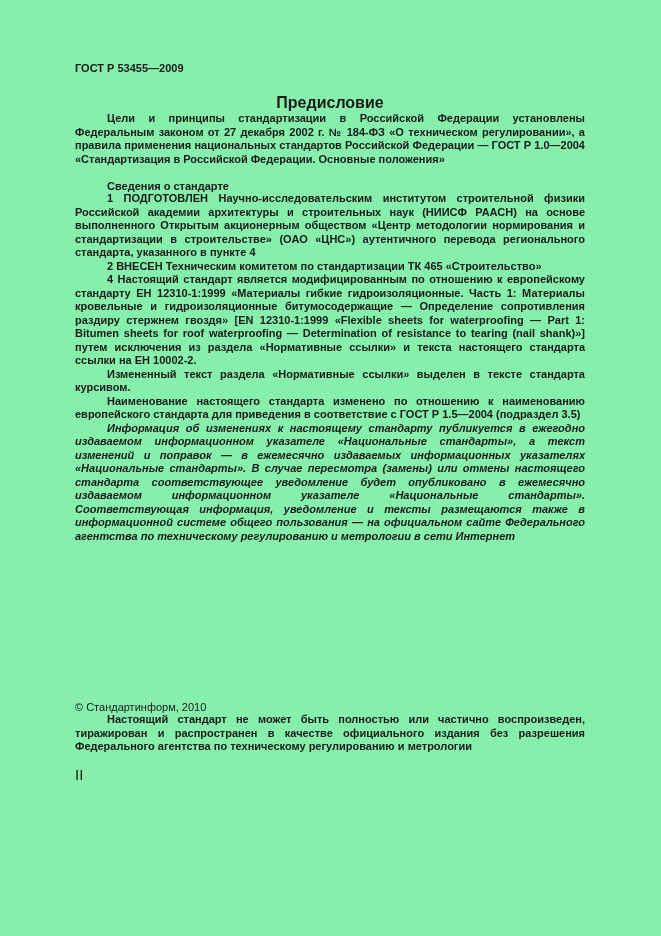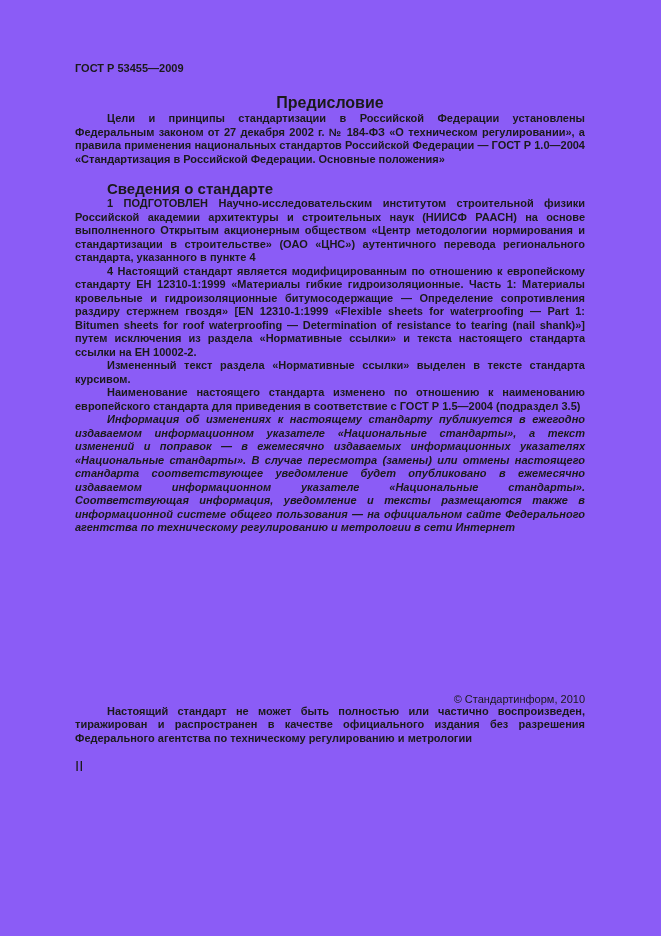--- a/index.html
+++ b/index.html
@@ -14,21 +14,21 @@
     font-family: "Liberation Sans", sans-serif;
     color: #1a1a1a;
     -webkit-font-smoothing: antialiased;
   }
   .page {
     position: relative;
     width: 661px;
     height: 936px;
     box-sizing: border-box;
     padding: 62px 76px 0 75px;
-    background: #8b5cf6;
+    background: #86efac;
   }
   .doc-number {
     font-size: 11px;
     font-weight: bold;
     margin: 0 0 2px 0;
   }
   .title {
     font-size: 16px;
     font-weight: bold;
     text-align: center;
@@ -37,34 +37,34 @@
   p.para {
     font-size: 11px;
     line-height: 13.5px;
     text-align: justify;
     text-indent: 32px;
     margin: 0;
     font-weight: bold;
   }
   .spaced-lg { margin-top: 14px; }
   .subheading {
-    font-size: 15px;
+    font-size: 11px;
     font-weight: bold;
     text-indent: 32px;
     margin: 14px 0 0 0;
   }
   .item { margin-top: 11px; }
   .subpara { margin-top: 0; }
   .notice {
     font-style: italic;
     margin-top: 38px;
   }
   .copyright {
     font-size: 11px;
-    text-align: right;
+    text-align: left;
     margin: 158px 0 0 0;
   }
   .restriction {
     margin-top: 16px;
   }
   .page-number {
     font-size: 15px;
     margin-top: 12px;
   }
 </style>
@@ -76,20 +76,21 @@
   <div class="doc-number">ГОСТ Р 53455—2009</div>
 
   <div class="title">Предисловие</div>
 
   <p class="para spaced-lg">Цели и принципы стандартизации в Российской Федерации установлены Федеральным законом от 27 декабря 2002 г. № 184-ФЗ «О техническом регулировании», а правила применения национальных стандартов Российской Федерации — ГОСТ Р 1.0—2004 «Стандартизация в Российской Федерации. Основные положения»</p>
 
   <p class="subheading">Сведения о стандарте</p>
 
   <p class="para item">1  ПОДГОТОВЛЕН Научно-исследовательским институтом строительной физики Российской академии архитектуры и строительных наук (НИИСФ РААСН) на основе выполненного Открытым акционерным обществом «Центр методологии нормирования и стандартизации в строительстве» (ОАО «ЦНС») аутентичного перевода регионального стандарта, указанного в пункте 4</p>
 
+  <p class="para item">2  ВНЕСЕН Техническим комитетом по стандартизации ТК 465 «Строительство»</p>
 
 
   <p class="para item">4  Настоящий стандарт является модифицированным по отношению к европейскому стандарту ЕН 12310-1:1999 «Материалы гибкие гидроизоляционные. Часть 1: Материалы кровельные и гидроизоляционные битумосодержащие — Определение сопротивления раздиру стержнем гвоздя» [EN 12310-1:1999 «Flexible sheets for waterproofing — Part 1: Bitumen sheets for roof waterproofing — Determination of resistance to tearing (nail shank)»] путем исключения из раздела «Нормативные ссылки» и текста настоящего стандарта ссылки на ЕН 10002-2.</p>
 
   <p class="para subpara">Измененный текст раздела «Нормативные ссылки» выделен в тексте стандарта курсивом.</p>
 
   <p class="para subpara">Наименование настоящего стандарта изменено по отношению к наименованию европейского стандарта для приведения в соответствие с ГОСТ Р 1.5—2004 (подраздел 3.5)</p>
 
 
   <p class="para notice">Информация об изменениях к настоящему стандарту публикуется в ежегодно издаваемом информационном указателе «Национальные стандарты», а текст изменений и поправок — в ежемесячно издаваемых информационных указателях «Национальные стандарты». В случае пересмотра (замены) или отмены настоящего стандарта соответствующее уведомление будет опубликовано в ежемесячно издаваемом информационном указателе «Национальные стандарты». Соответствующая информация, уведомление и тексты размещаются также в информационной системе общего пользования — на официальном сайте Федерального агентства по техническому регулированию и метрологии в сети Интернет</p>

